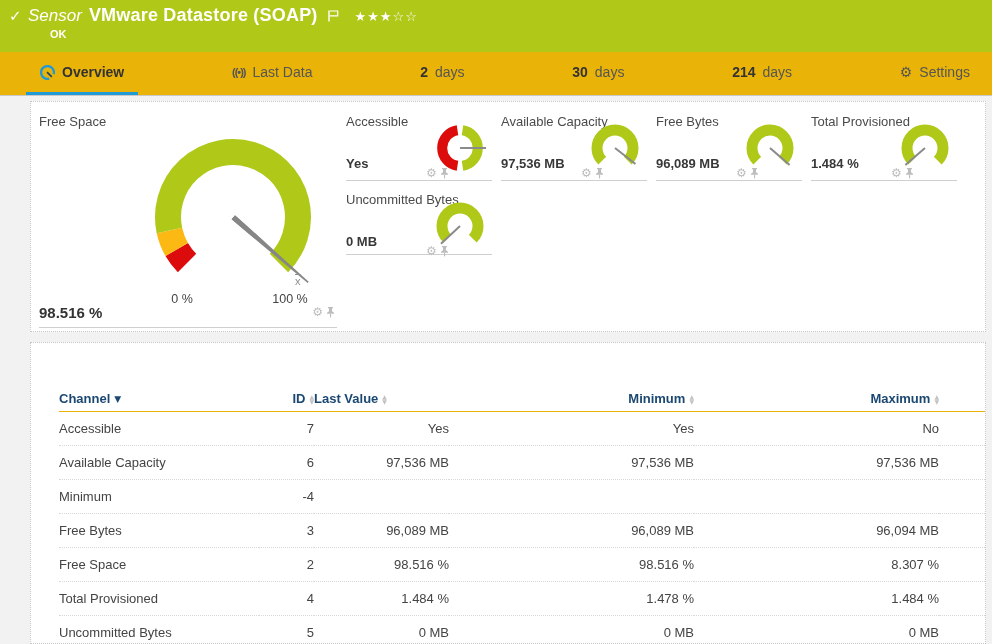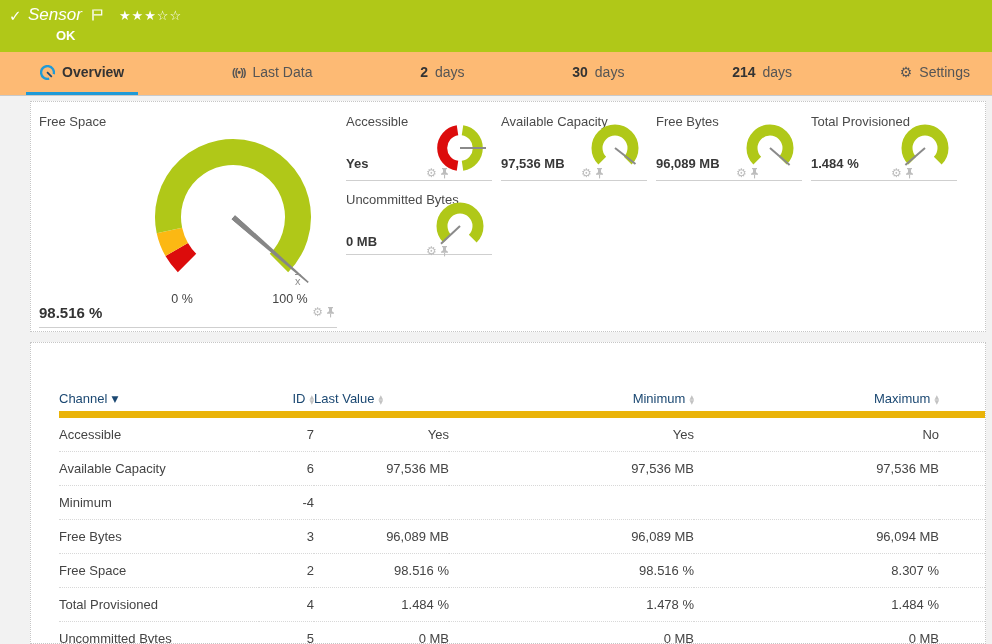--- a/index.html
+++ b/index.html
@@ -12,25 +12,25 @@
   .glyph{font-family:"DejaVu Sans",sans-serif;}
 
   
   .sensor-header{height:52px;background:#b0c818;color:#fff;position:relative;}
   .hdr-check{position:absolute;left:9px;top:7px;font-size:15px;font-weight:bold;}
   .hdr-line{position:absolute;left:28px;top:5px;display:flex;align-items:baseline;gap:7px;white-space:nowrap;}
   .hdr-kind{font-style:italic;font-size:17px;}
   .hdr-title{font-size:18px;font-weight:bold;letter-spacing:.2px;}
   .hdr-flag{position:relative;top:1px;margin-left:2px;}
   .hdr-stars{margin-left:8px;font-size:13px;letter-spacing:1px;}
-  .hdr-status{position:absolute;left:56px;top:28px;font-size:13px;font-weight:bold;}
+  .hdr-status{position:absolute;left:50px;top:28px;font-size:11px;font-weight:bold;}
 
   
   .tabbar{
-    height:44px;background:#fdba74;border-bottom:1px solid #c9c9c9;
+    height:44px;background:#eab308;border-bottom:1px solid #c9c9c9;
     display:flex;justify-content:space-between;align-items:stretch;
     padding:0 8px 0 26px;box-sizing:border-box;
   }
   .tab{display:flex;align-items:center;gap:7px;padding:0 14px;font-size:14px;color:#4a4a4a;
        border-bottom:3px solid transparent;cursor:default;white-space:nowrap;}
   .tab .t-num{font-weight:bold;color:#333;}
   .tab .t-label{color:#555;}
   .tab.active{border-bottom-color:#1f9ad7;}
   .tab.active .t-label{font-weight:bold;color:#333;}
   .tab-ic{display:inline-flex;align-items:center;color:#555;}
@@ -64,36 +64,37 @@
   .mini-gauge-svg{position:absolute;left:86px;top:12px;}
   .needle-mini{position:absolute;left:113px;top:12px;width:2px;height:26px;background:#8a8a8a;transform-origin:50% 100%;}
   .tile-value{position:absolute;left:0;top:46px;font-size:13px;font-weight:bold;color:#383838;}
   .tile-icons{left:80px;top:57px;}
 
   
   .tablewrap{padding:42px 28px 0;}
   table{width:100%;border-collapse:collapse;table-layout:fixed;}
   col.c-channel{width:200px;} col.c-id{width:55px;} col.c-last{width:135px;}
   col.c-min{width:245px;} col.c-max{width:245px;} col.c-edit{width:76px;}
-  th{font-size:13px;font-weight:normal;color:#1b4872;height:26px;padding:0;vertical-align:middle;
-     border-bottom:7px solid #eab308;text-align:right;}
+  th{font-size:13px;font-weight:bold;color:#1b4872;height:26px;padding:0;vertical-align:middle;
+     border-bottom:1px solid #eab308;text-align:right;}
   th.al{text-align:left;}
   td{height:33px;padding:0;font-size:13px;color:#444;border-bottom:1px dotted #d8d8d8;text-align:right;vertical-align:middle;}
   td.al{text-align:left;}
   .sortstack{display:inline-flex;flex-direction:column;font-size:6px;line-height:5px;color:#c2c2c2;
              margin-left:4px;vertical-align:middle;font-family:"DejaVu Sans",sans-serif;}
   .sortactive{font-size:9px;color:#1b4872;margin-left:4px;vertical-align:middle;font-family:"DejaVu Sans",sans-serif;}
 </style>
 </head>
 <body>
 
 <div class="sensor-header">
   <span class="hdr-check glyph">✓</span>
   <div class="hdr-line">
     <span class="hdr-kind">Sensor</span>
+    <span class="hdr-title">VMware Datastore (SOAP)</span>
     <span class="hdr-flag">
       <svg width="13" height="13" viewBox="0 0 13 13">
           <path d="M2 1.5 V12.5" stroke="#fff" stroke-width="1.4" fill="none"></path>
           <path d="M2.7 2 H10.7 V6.8 H2.7" stroke="#fff" stroke-width="1.2" fill="none"></path>
         </svg>
     </span>
     <span class="hdr-stars glyph"><span>★★★</span><span>☆☆</span></span>
   </div>
   <div class="hdr-status">OK</div>
 </div>

